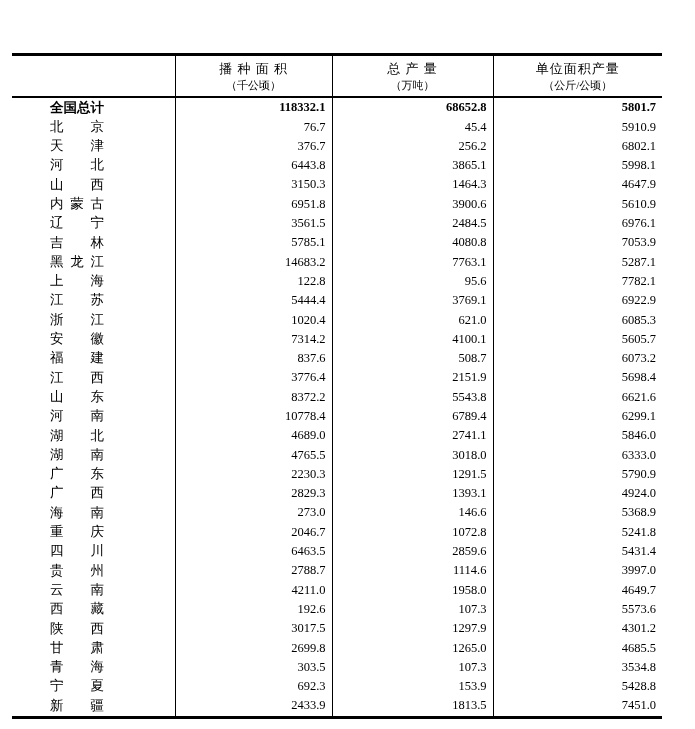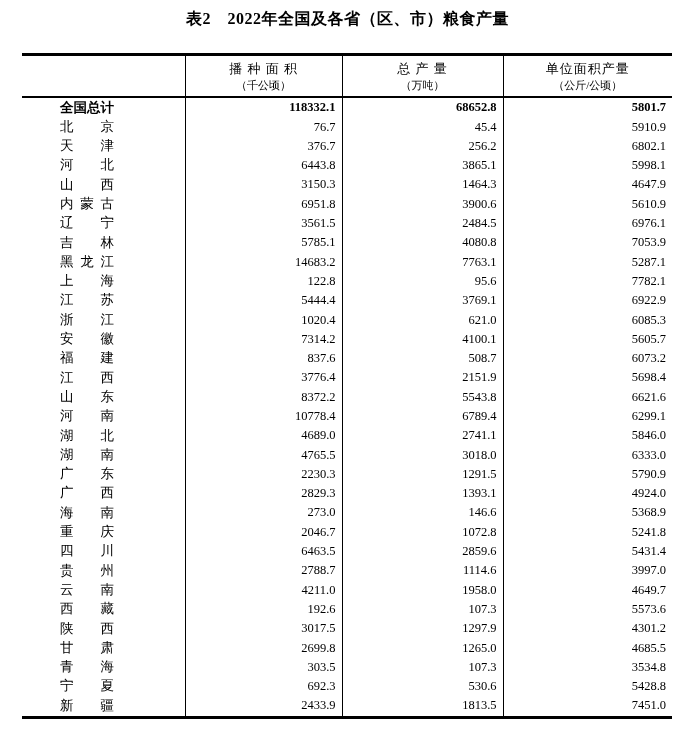--- a/index.html
+++ b/index.html
@@ -22,21 +22,21 @@
     left: 0;
     width: 695px;
     text-align: center;
     font-size: 16px;
     font-weight: bold;
     letter-spacing: 0.5px;
     color: #000;
   }
   table.grain {
     position: absolute;
-    left: 22px;
+    left: 12px;
     top: 53px;
     width: 650px;
     border-collapse: collapse;
     table-layout: fixed;
     border-top: 3px solid #000;
     border-bottom: 3px solid #000;
   }
   table.grain th:not(:last-child),
   table.grain td:not(:last-child) {
     border-right: 1.5px solid #000;
@@ -87,21 +87,20 @@
     font-style: italic;
     color: #000;
     letter-spacing: 0.5px;
   }
 </style>
 </head>
 <body>
 
 <div class="page">
 
-  <div class="title">表2　2022年全国及各省（区、市）粮食产量</div>
 
   <table class="grain">
     <colgroup>
       <col style="width:163px">
       <col style="width:157px">
       <col style="width:161px">
       <col style="width:169px">
     </colgroup>
     <thead>
       <tr>
@@ -394,21 +393,21 @@
           <td class="num">303.5</td>
           <td class="num">107.3</td>
           <td class="num">3534.8</td>
         </tr>
         <tr>
           <td class="name-cell"><span class="name">
               <i>宁</i>
               <i>夏</i>
             </span></td>
           <td class="num">692.3</td>
-          <td class="num">530.6</td>
+          <td class="num">153.9</td>
           <td class="num">5428.8</td>
         </tr>
         <tr>
           <td class="name-cell"><span class="name">
               <i>新</i>
               <i>疆</i>
             </span></td>
           <td class="num">2433.9</td>
           <td class="num">1813.5</td>
           <td class="num">7451.0</td>

